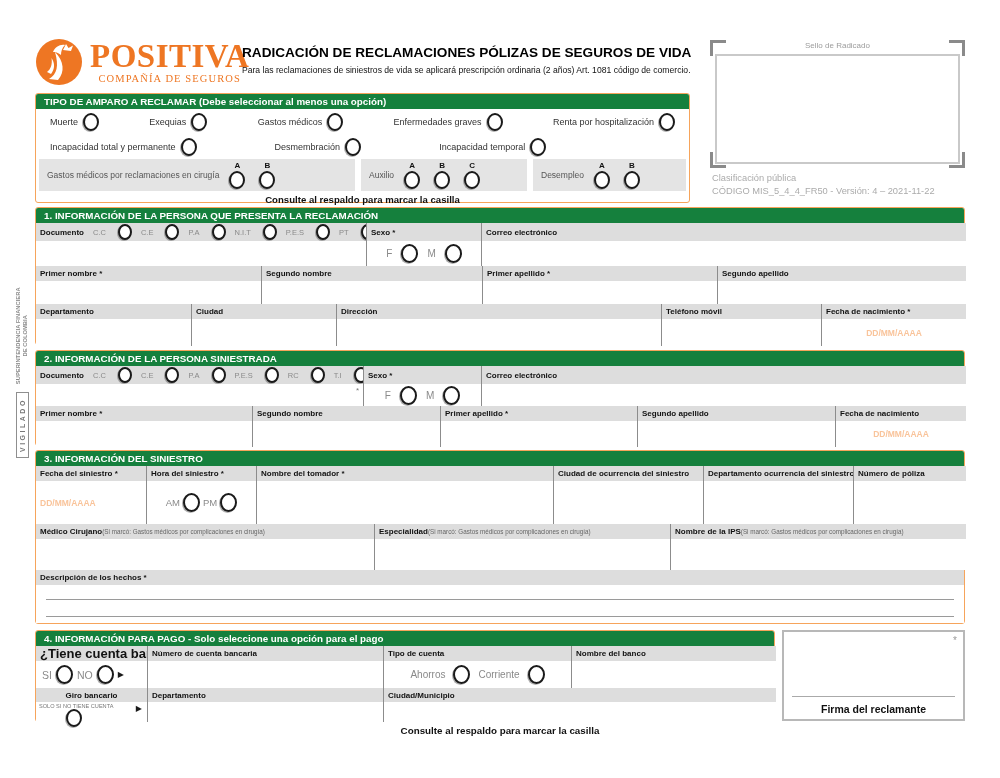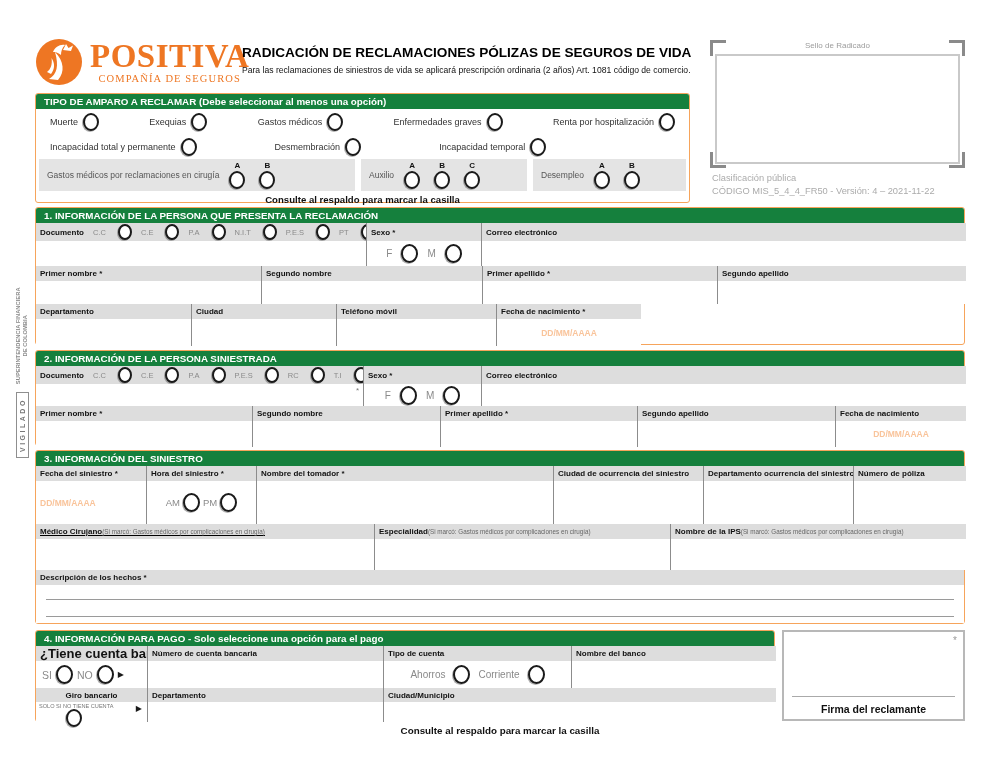--- a/index.html
+++ b/index.html
@@ -280,20 +280,24 @@
     </div>
     <div class="row">
       <div class="cell" style="width:155px;">
           <div class="cl" style="height:15px;">Departamento</div>
           <div class="ci" style="height:27px;"></div>
         </div>
       <div class="cell" style="width:145px;">
           <div class="cl" style="height:15px;">Ciudad</div>
           <div class="ci" style="height:27px;"></div>
         </div>
+      <div class="cell" style="width:325px;">
+          <div class="cl" style="height:15px;">Dirección</div>
+          <div class="ci" style="height:27px;"></div>
+        </div>
       <div class="cell" style="width:160px;">
           <div class="cl" style="height:15px;">Teléfono móvil</div>
           <div class="ci" style="height:27px;"></div>
         </div>
       <div class="cell" style="width:145px;">
           <div class="cl" style="height:15px;">Fecha de nacimiento *</div>
           <div class="ci" style="height:27px;">
             <div class="ph-date">DD/MM/AAAA</div>
           </div>
         </div>
@@ -408,21 +412,21 @@
       <div class="cell" style="width:150px;">
           <div class="cl" style="height:15px;">Departamento ocurrencia del siniestro</div>
           <div class="ci" style="height:43px;"></div>
         </div>
       <div class="cell" style="width:113px;">
           <div class="cl" style="height:15px;">Número de póliza</div>
           <div class="ci" style="height:43px;"></div>
         </div>
     </div>
     <div class="row">
-      <div class="cell" style="width:338px;text-decoration:underline;">
+      <div class="cell" style="width:338px;">
           <div class="cl" style="height:15px;">
             <span>Médico Cirujano</span>
             <span class="note-sm"> (Si marcó: Gastos médicos por complicaciones en cirugía)</span>
           </div>
           <div class="ci" style="height:31px;"></div>
         </div>
       <div class="cell" style="width:296px;">
           <div class="cl" style="height:15px;">
             <span>Especialidad</span>
             <span class="note-sm"> (Si marcó: Gastos médicos por complicaciones en cirugía)</span>

